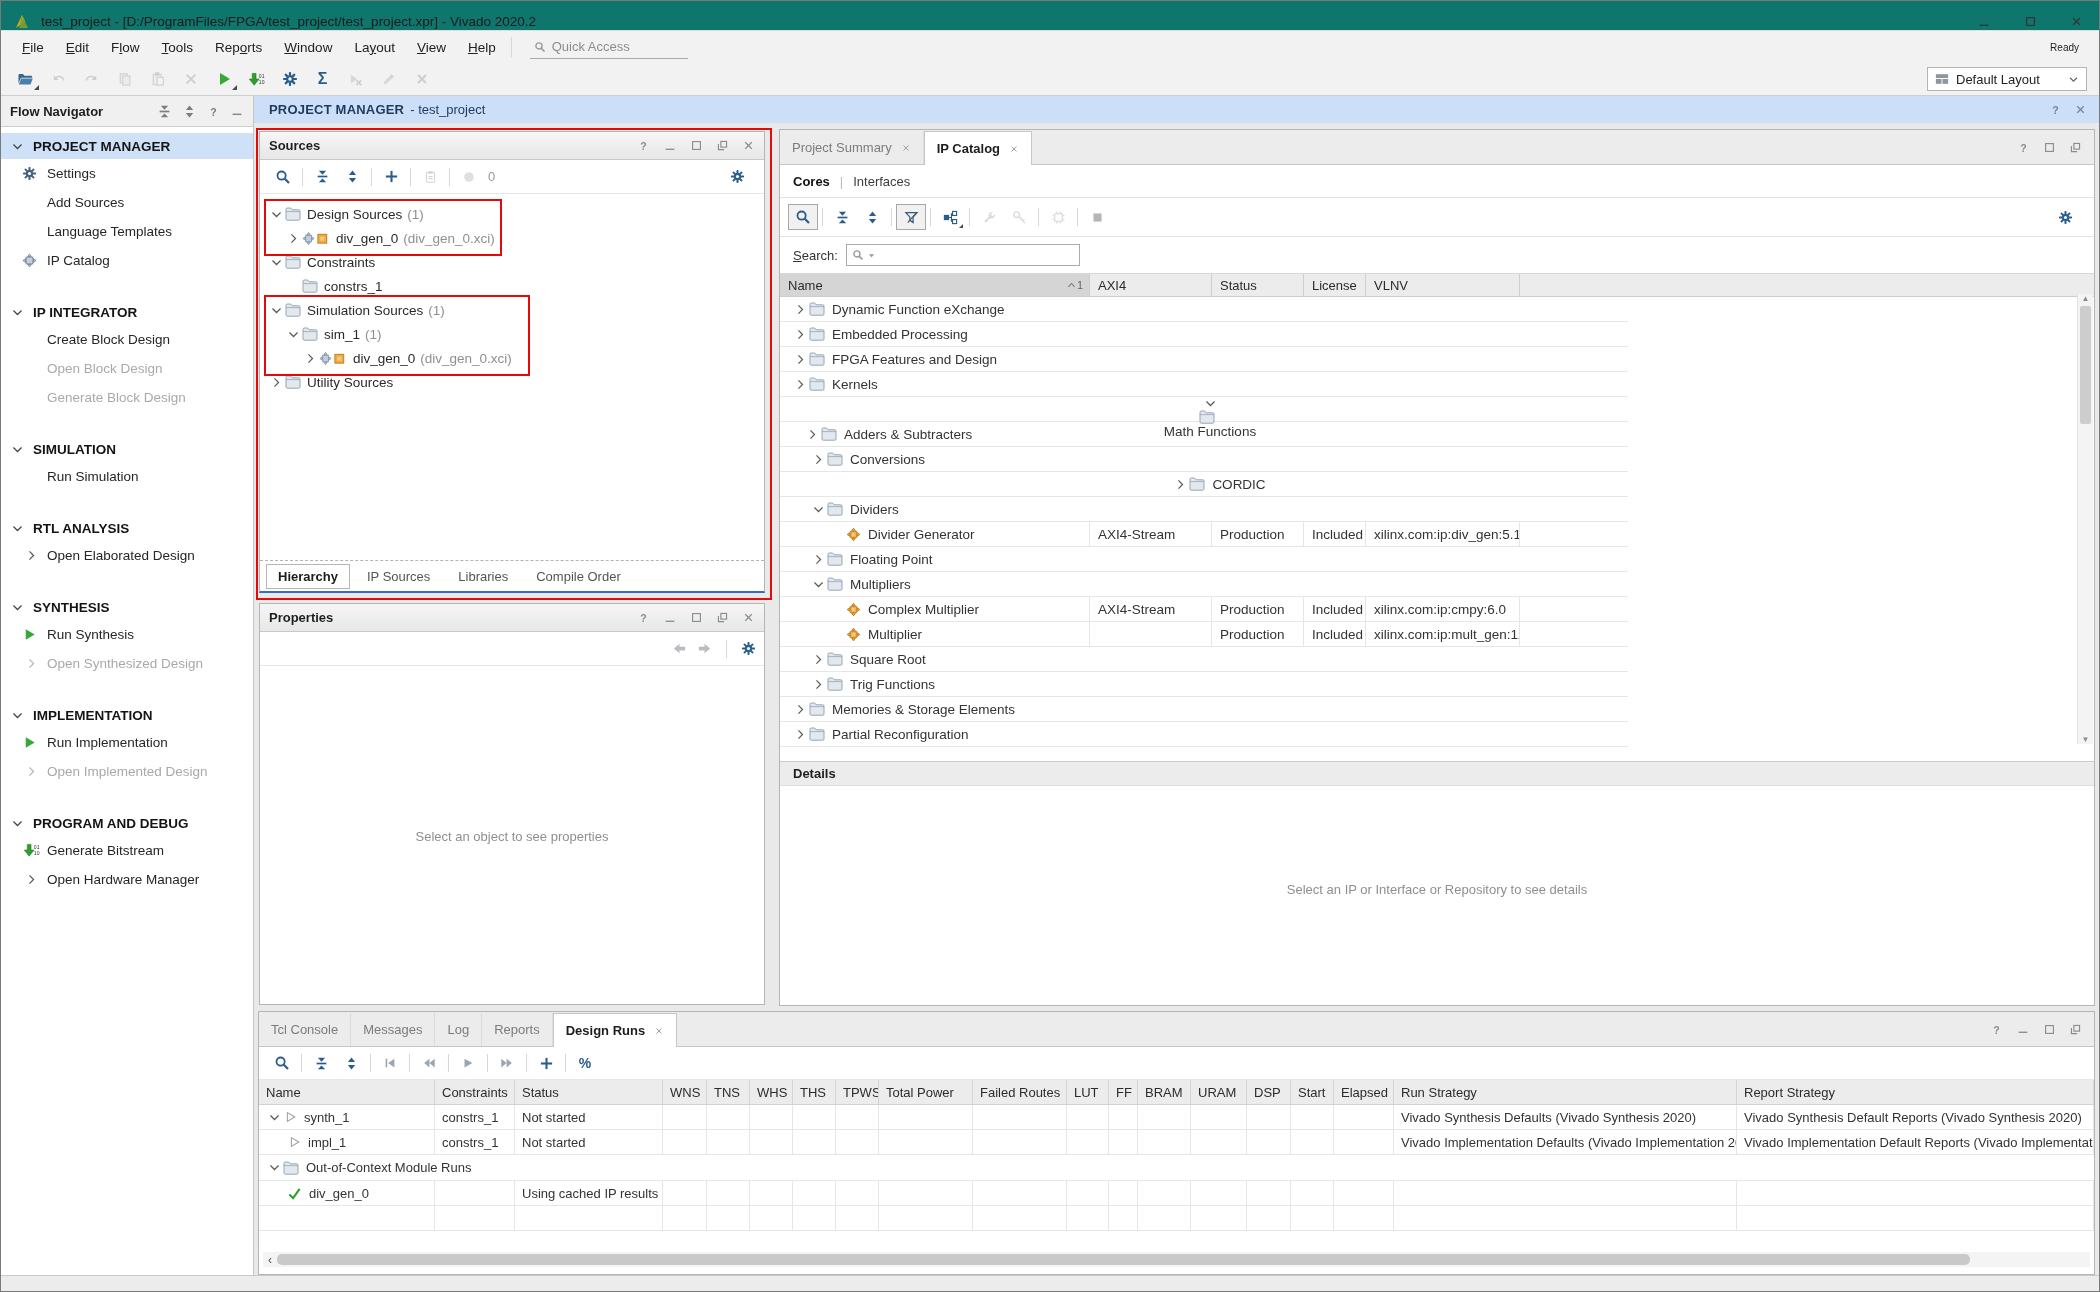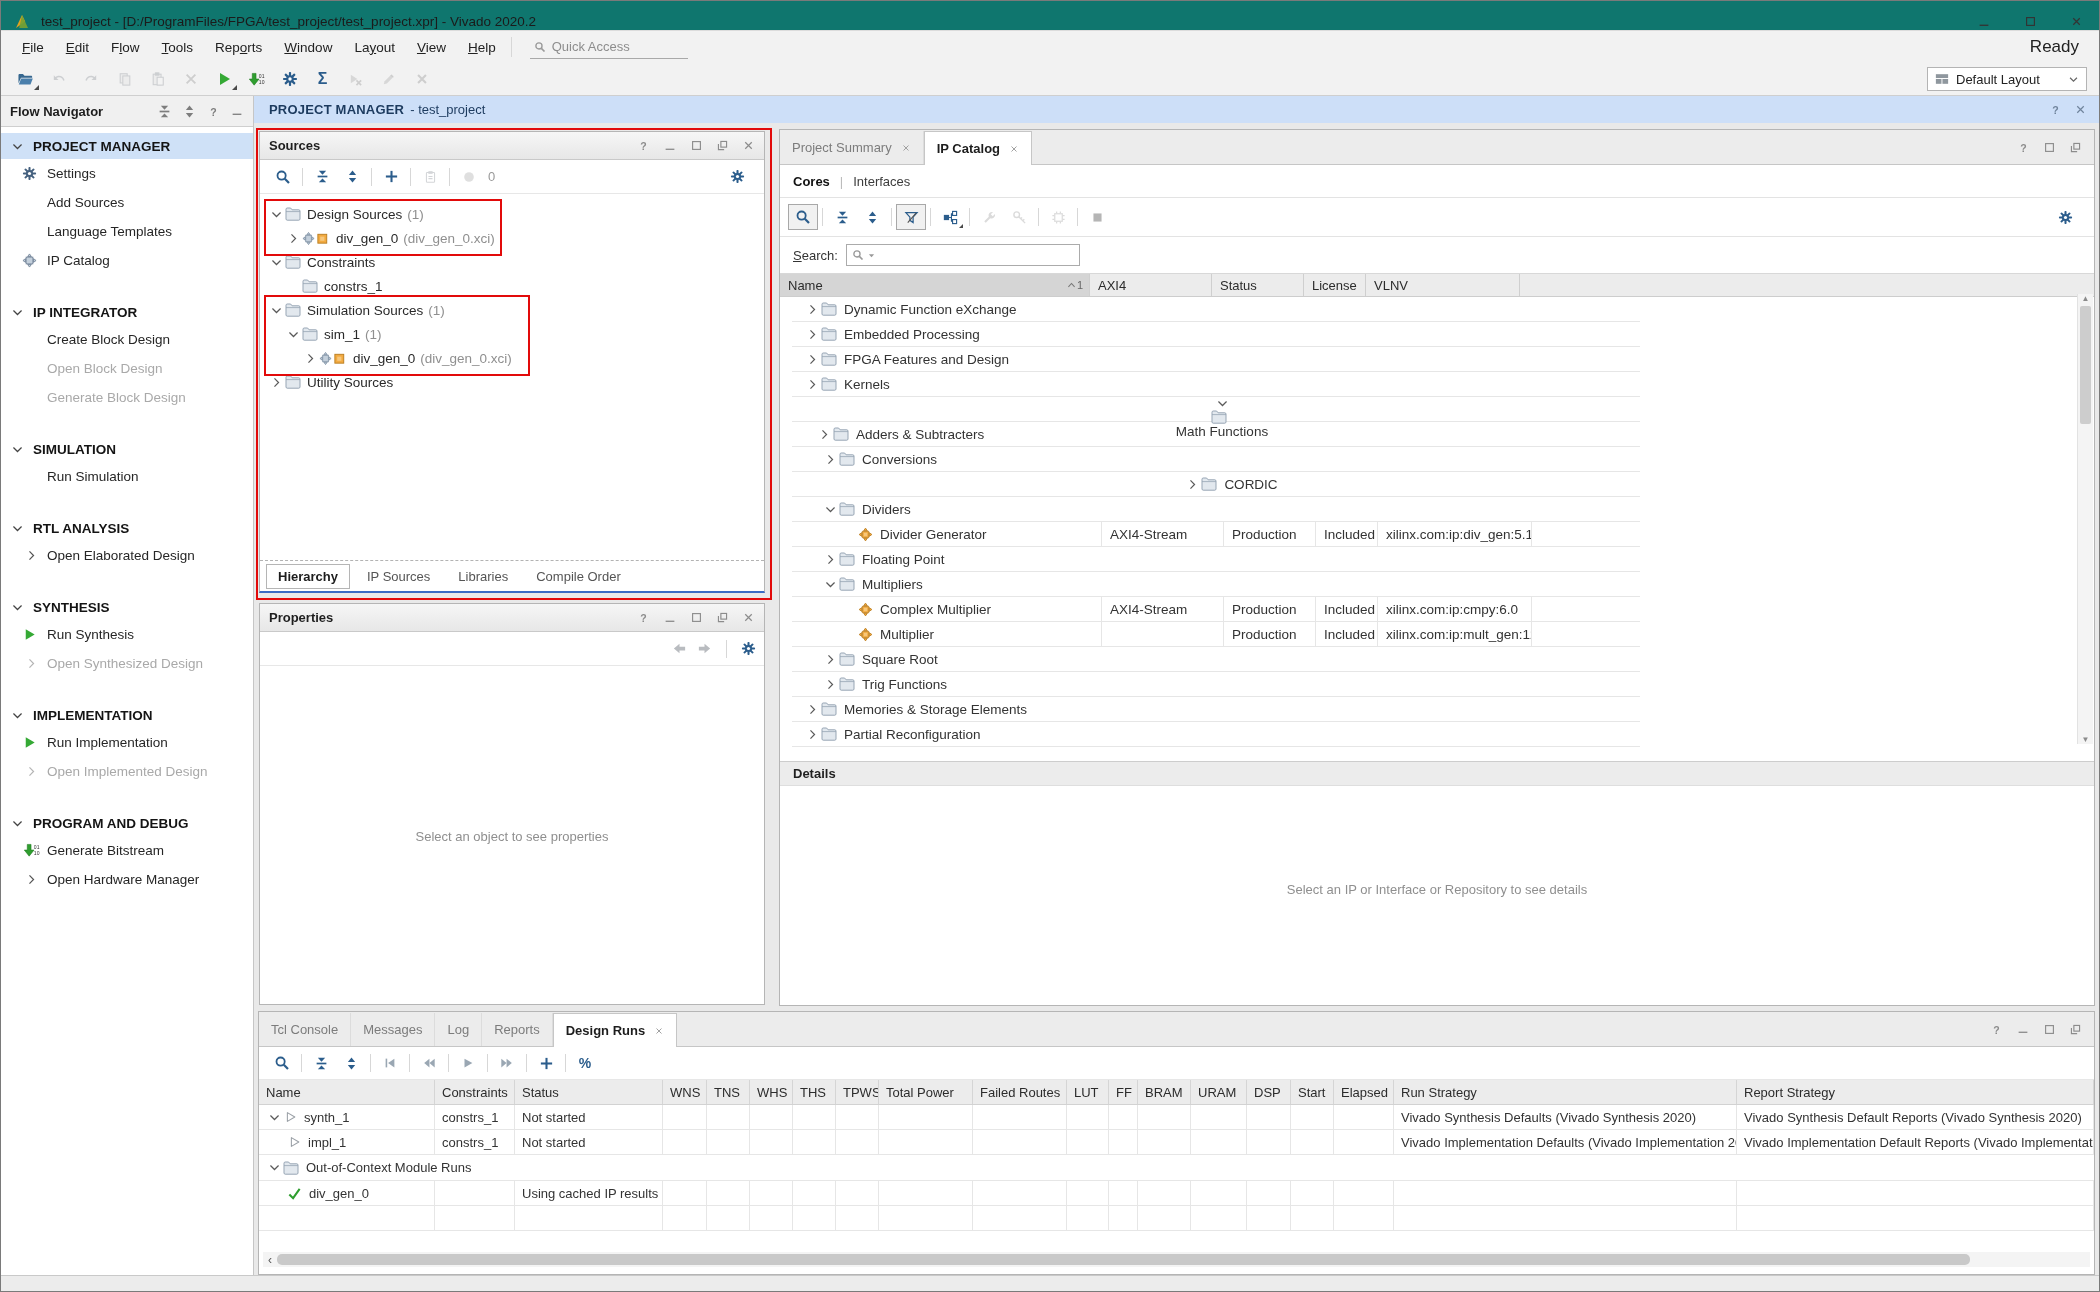--- a/index.html
+++ b/index.html
@@ -10,21 +10,21 @@
   .dim{opacity:.5;}
   
   #titlebar{position:absolute;left:0;top:0;width:100%;height:30px;background:#0f766e;border-bottom:1px solid #dcdcdc;display:flex;align-items:center;padding:12px 0 0 12px;box-sizing:border-box;}
   #titlebar .t-title{margin-left:10px;color:#1b1b1b;font-size:13.5px;}
   #win-btns{margin-left:auto;display:flex;height:100%;}
   .win-btn{width:46px;height:100%;display:flex;align-items:center;justify-content:center;color:#333;}
   #menubar{position:absolute;left:0;top:30px;width:100%;height:32px;background:#f2f2f2;display:flex;align-items:center;padding-left:10px;box-sizing:border-box;}
   .menu-item{padding:4px 11px;font-size:13.5px;color:#222;}
   .menu-item u{text-decoration:underline;}
   #quick-access{display:flex;align-items:center;gap:6px;width:150px;height:22px;border-bottom:1px solid #a9a9a9;color:#8d8d8d;margin-left:14px;padding:0 4px;}
-  #ready{margin-left:auto;margin-right:20px;color:#222;font-size:17px;}
+  #ready{margin-left:auto;margin-right:20px;color:#222;font-size:10px;}
   #toolbar{position:absolute;left:0;top:62px;width:100%;height:33px;background:#f2f2f2;border-bottom:1px solid #cfcfcf;display:flex;align-items:center;padding-left:8px;box-sizing:border-box;}
   .tb-btn{width:33px;height:26px;display:flex;align-items:center;justify-content:center;position:relative;}
   .tb-btn .caret{position:absolute;right:3px;bottom:2px;width:0;height:0;border-left:5px solid transparent;border-bottom:5px solid #4a4a4a;}
   #layout-select{margin-left:auto;margin-right:12px;width:160px;height:24px;background:#fff;border:1px solid #b4b4b4;display:flex;align-items:center;gap:7px;padding:0 7px;box-sizing:border-box;color:#222;}
   #layout-select .chev{margin-left:auto;}
   
   #flownav{position:absolute;left:0;top:95px;width:253px;height:1179px;background:#fff;border-right:1px solid #c6c6c6;box-sizing:border-box;}
   #fn-header{height:30px;background:#f0f0f0;border-bottom:1px solid #cfcfcf;display:flex;align-items:center;padding:0 9px;font-weight:bold;color:#1d1d1d;}
   #fn-hicons{margin-left:auto;display:flex;gap:10px;color:#7d7d7d;}
   #fn-body{padding-top:6px;}
@@ -77,21 +77,21 @@
   .cat-btn{width:30px;height:26px;display:flex;align-items:center;justify-content:center;position:relative;box-sizing:border-box;}
   .cat-btn .caret{position:absolute;right:2px;bottom:2px;width:0;height:0;border-left:4px solid transparent;border-bottom:4px solid #4a4a4a;}
   #cat-gear{margin-left:auto;margin-right:14px;color:#2b5d8c;}
   #cat-search-row{height:36px;display:flex;align-items:center;gap:8px;padding-left:13px;}
   #cat-search-box{width:234px;height:22px;border:1px solid #ababab;display:flex;align-items:center;gap:4px;padding:0 5px;color:#9a9a9a;box-sizing:border-box;}
   #cat-grid-header{height:24px;display:flex;background:#ececec;border-top:1px solid #d8d8d8;border-bottom:1px solid #cdcdcd;box-sizing:border-box;}
   .gh-cell{display:flex;align-items:center;padding-left:8px;border-right:1px solid #cfcfcf;box-sizing:border-box;color:#2c2c2c;}
   .gh-name{width:310px;background:#d5d5d5;}
   .gh-rest{flex:1;border-right:none;}
   .sort-marker{margin-left:auto;margin-right:6px;color:#666;display:flex;align-items:center;font-size:11px;}
-  #cat-rows{width:848px;margin-left:12px;}
+  #cat-rows{width:848px;}
   .cat-row{height:25px;border-bottom:1px solid #e6e6e6;display:flex;align-items:center;box-sizing:border-box;font-size:13.5px;}
   .cat-row .t-exp{width:17px;display:flex;justify-content:center;color:#5a5a5a;flex:none;}
   .cat-row .t-icn{margin-right:7px;flex:none;display:inline-flex;}
   .cat-ip{display:grid;grid-template-columns:310px 122px 92px 62px 154px 108px;align-items:stretch;}
   .cat-ip .ip-cell{display:flex;align-items:center;padding-left:8px;border-right:1px solid #e6e6e6;box-sizing:border-box;overflow:hidden;white-space:nowrap;}
   .cat-ip .ip-cell:last-child{border-right:none;}
   #cat-gap{height:14px;}
   #cat-details-header{height:25px;background:#ececec;border-top:1px solid #cdcdcd;border-bottom:1px solid #dedede;display:flex;align-items:center;padding-left:13px;font-weight:bold;color:#1f1f1f;box-sizing:border-box;}
   #cat-details-body{height:207px;display:flex;align-items:center;justify-content:center;color:#8f8f8f;}
   #cat-vscroll{position:absolute;right:1px;top:164px;width:15px;height:450px;background:#f4f4f4;border-left:1px solid #e2e2e2;display:flex;flex-direction:column;align-items:center;font-size:8px;color:#8a8a8a;}

